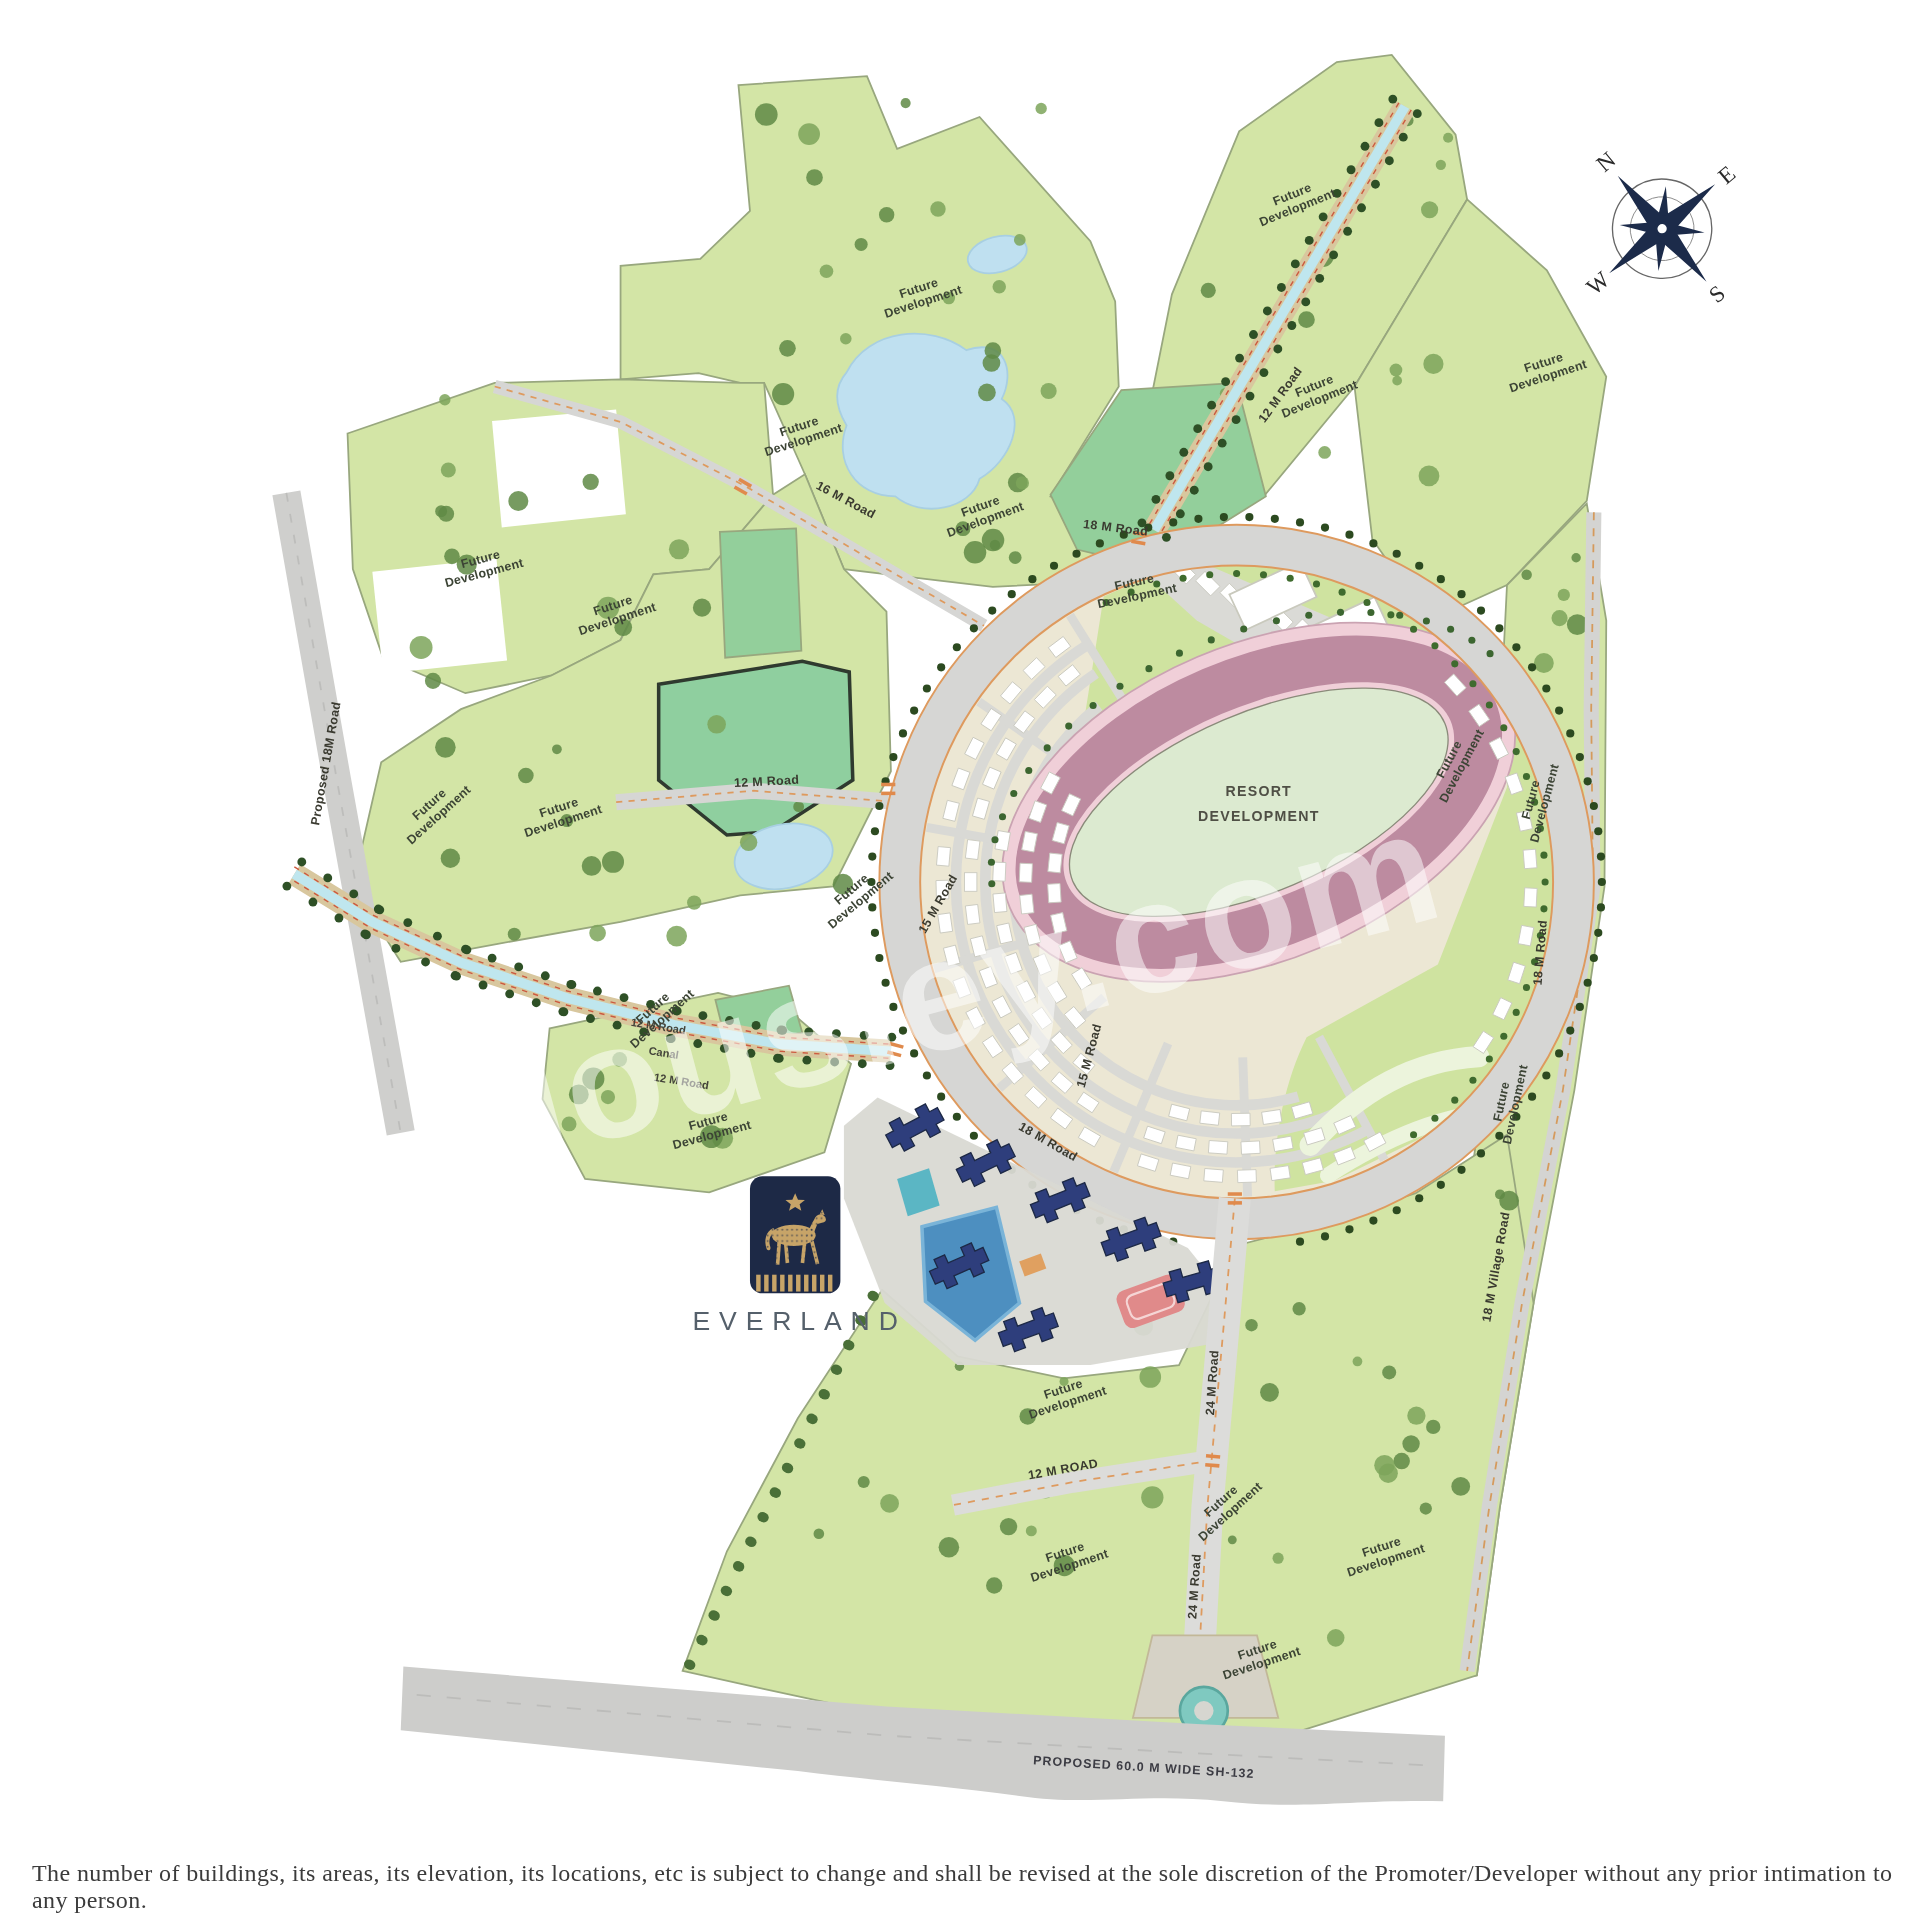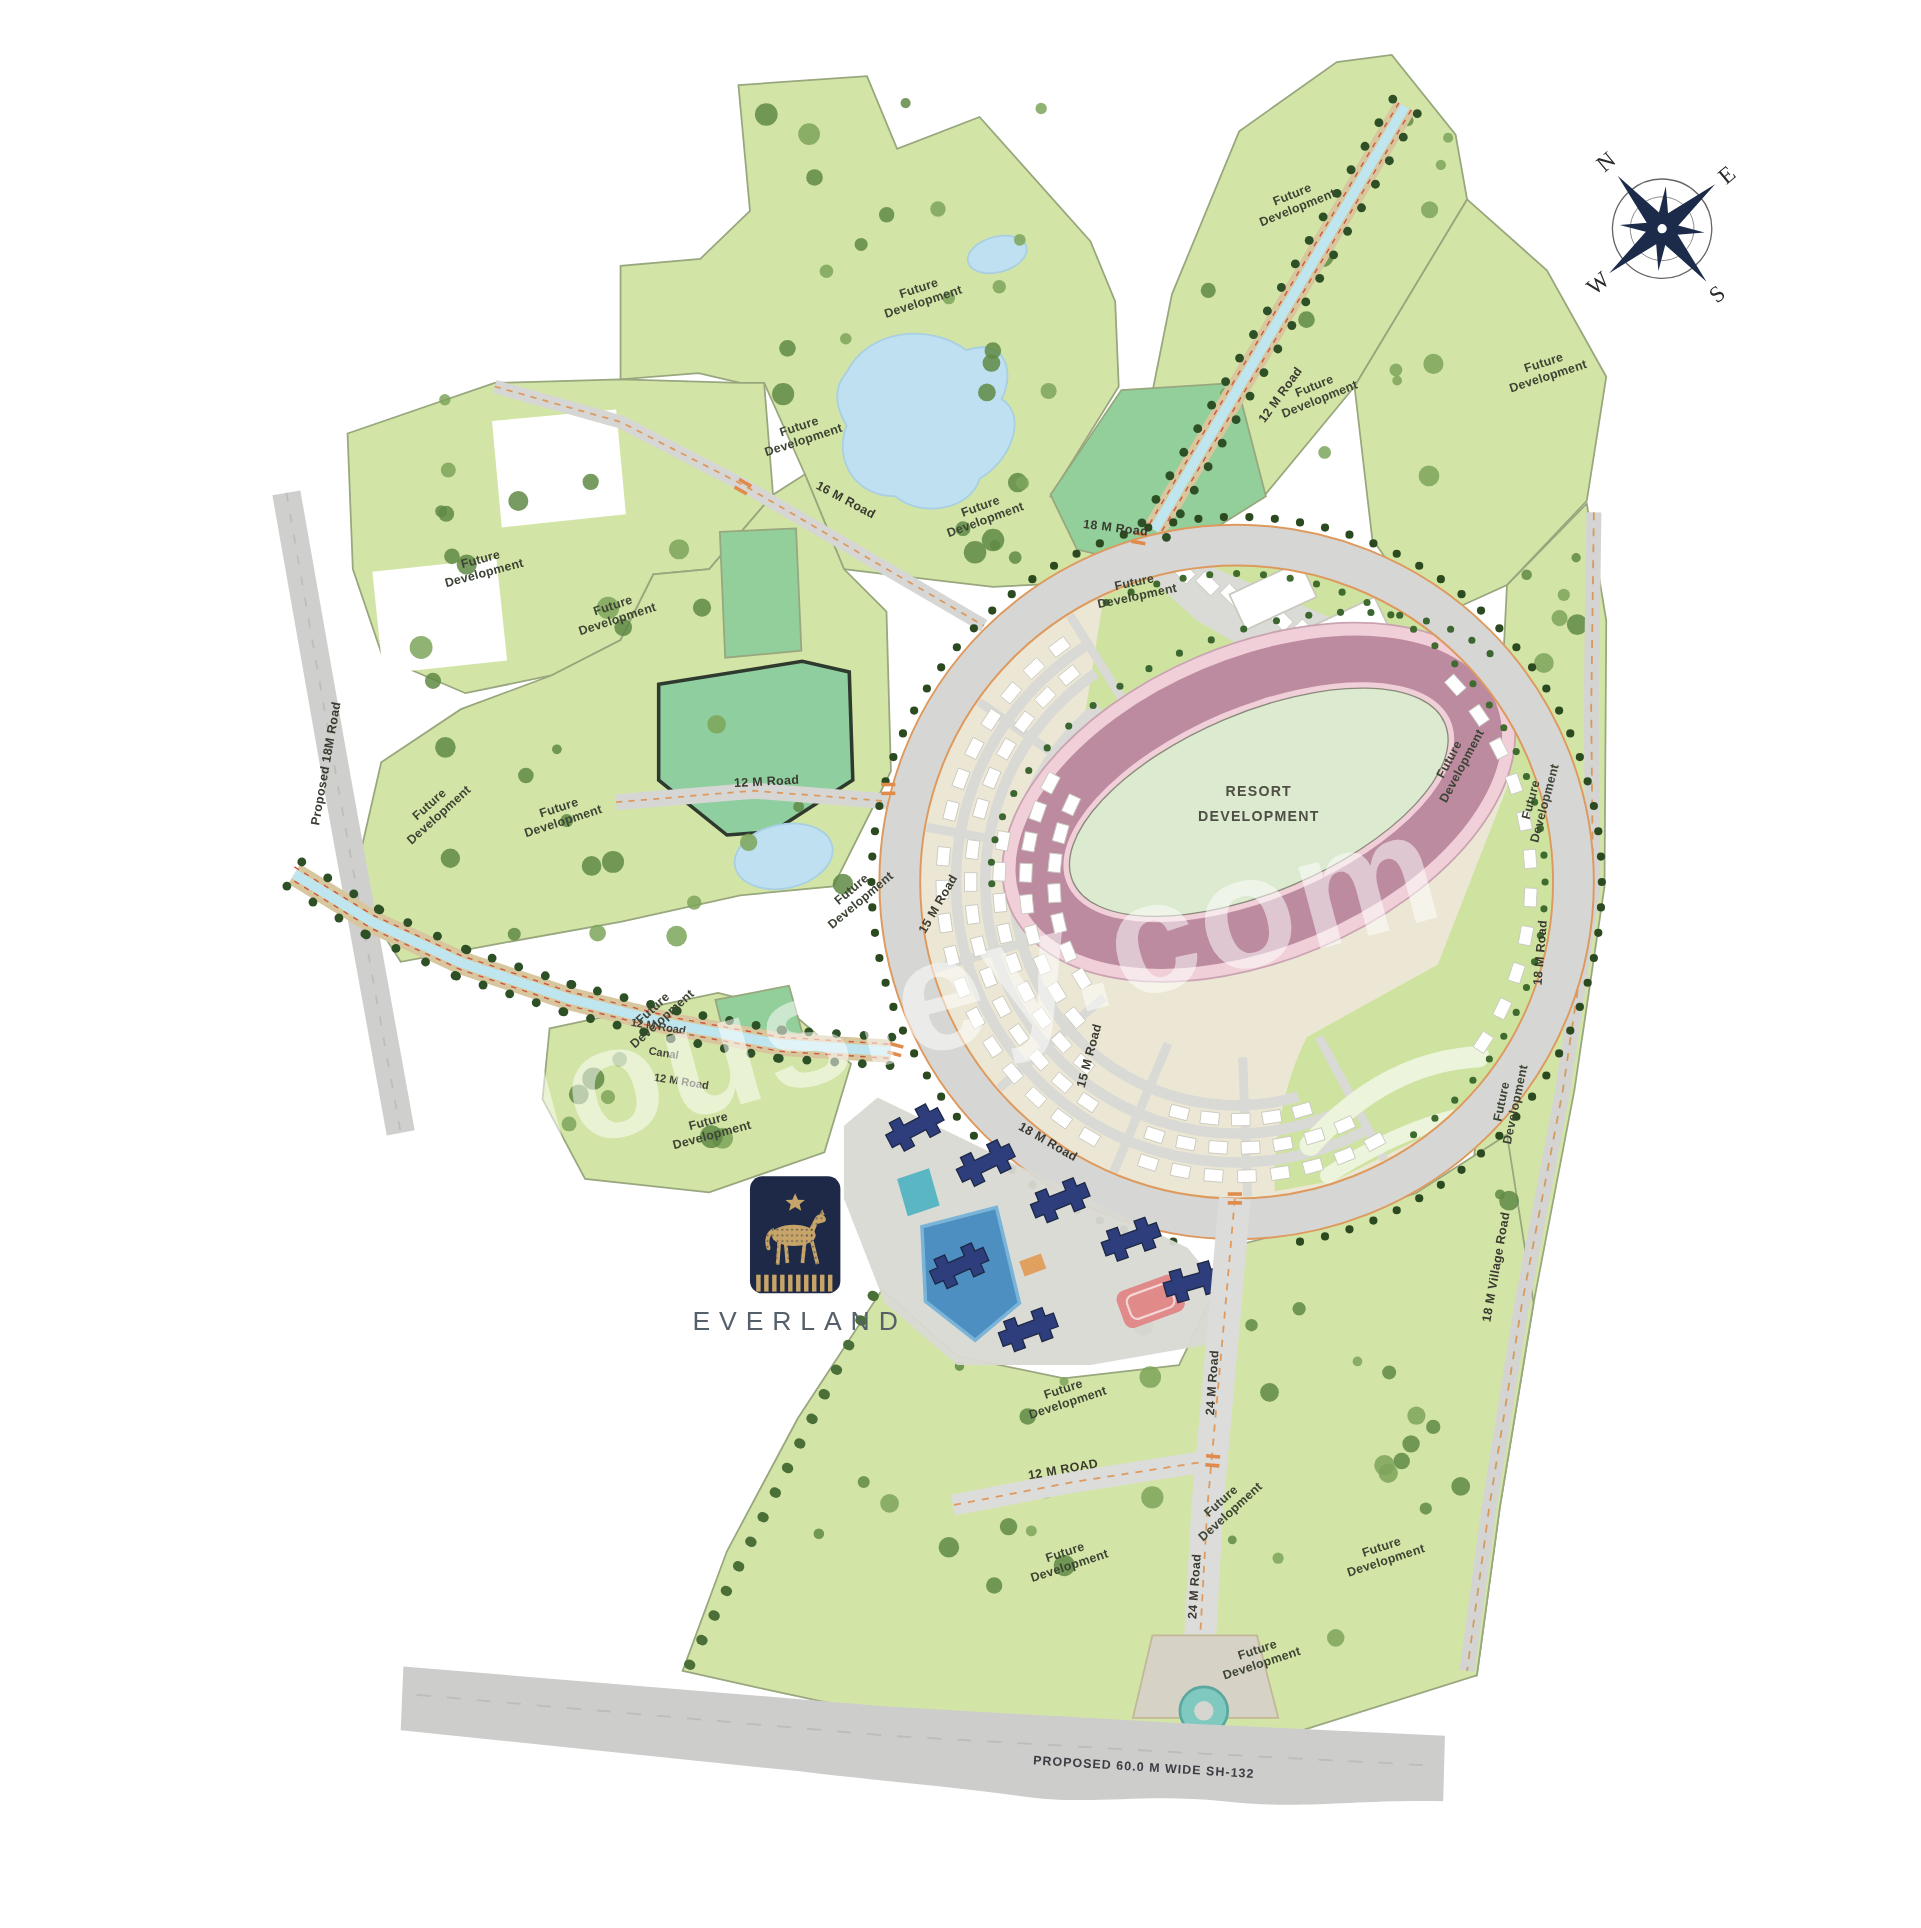--- a/index.html
+++ b/index.html
@@ -857,14 +857,15 @@
           <rect x="916" y="1438" width="5" height="19"></rect>
       <rect x="925" y="1438" width="5" height="19"></rect>
           <rect x="934" y="1438" width="5" height="19"></rect>
     </g>
     <text class="brand" x="902" y="1500" text-anchor="middle">EVERLAND</text>
   </g>
 
   <text class="wmark" x="1080" y="1180" text-anchor="middle" transform="rotate(-15 1080 1180)">Housiey.com</text>
 </svg>
 
+<div id="disclaimer">The number of buildings, its areas, its elevation, its locations, etc is subject to change and shall be revised at the sole discretion of the Promoter/Developer without any prior intimation to any person.</div>
 </div>
 
 
 </body></html>

